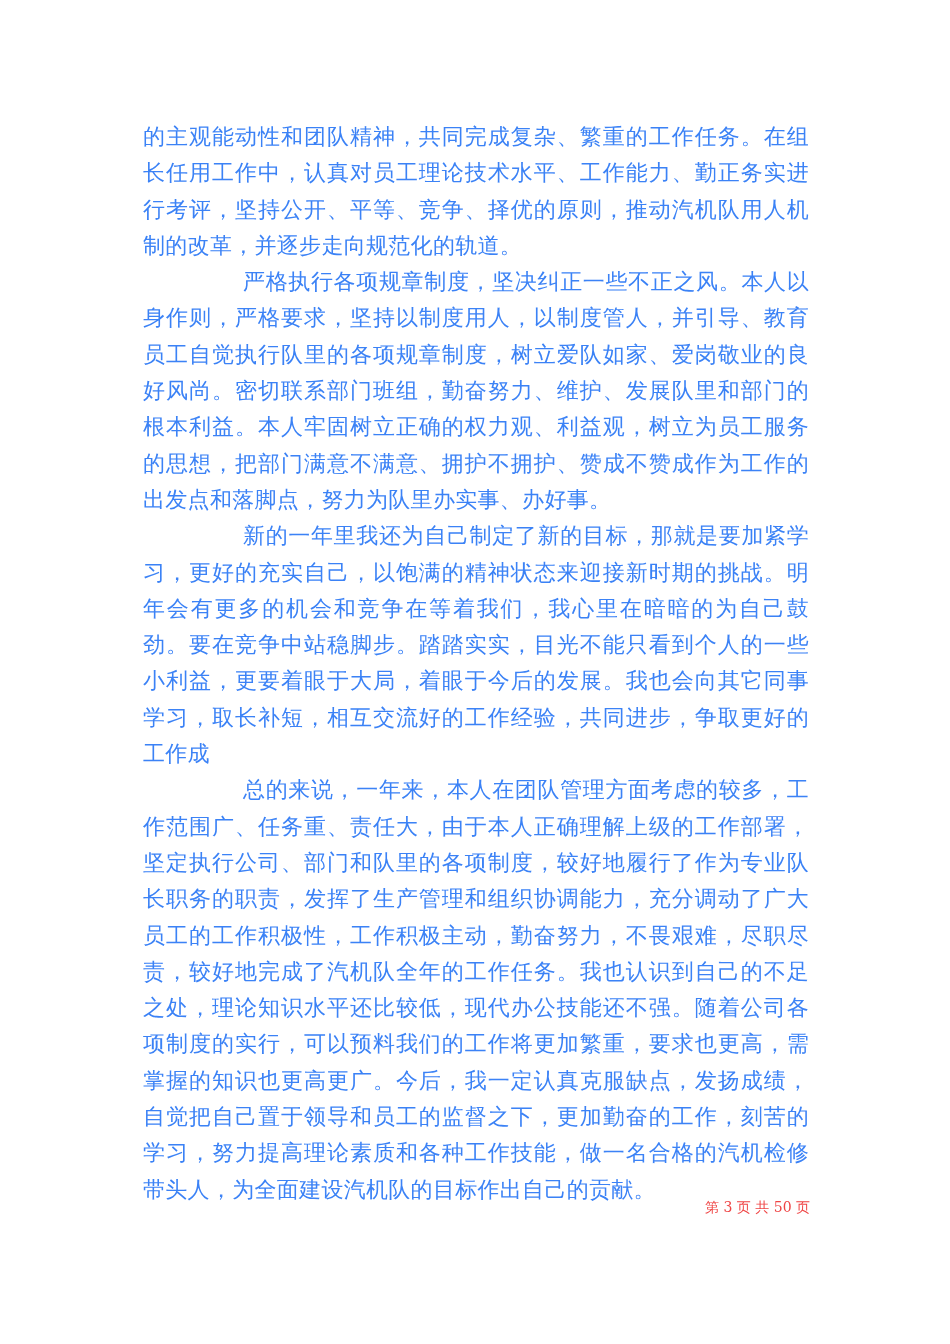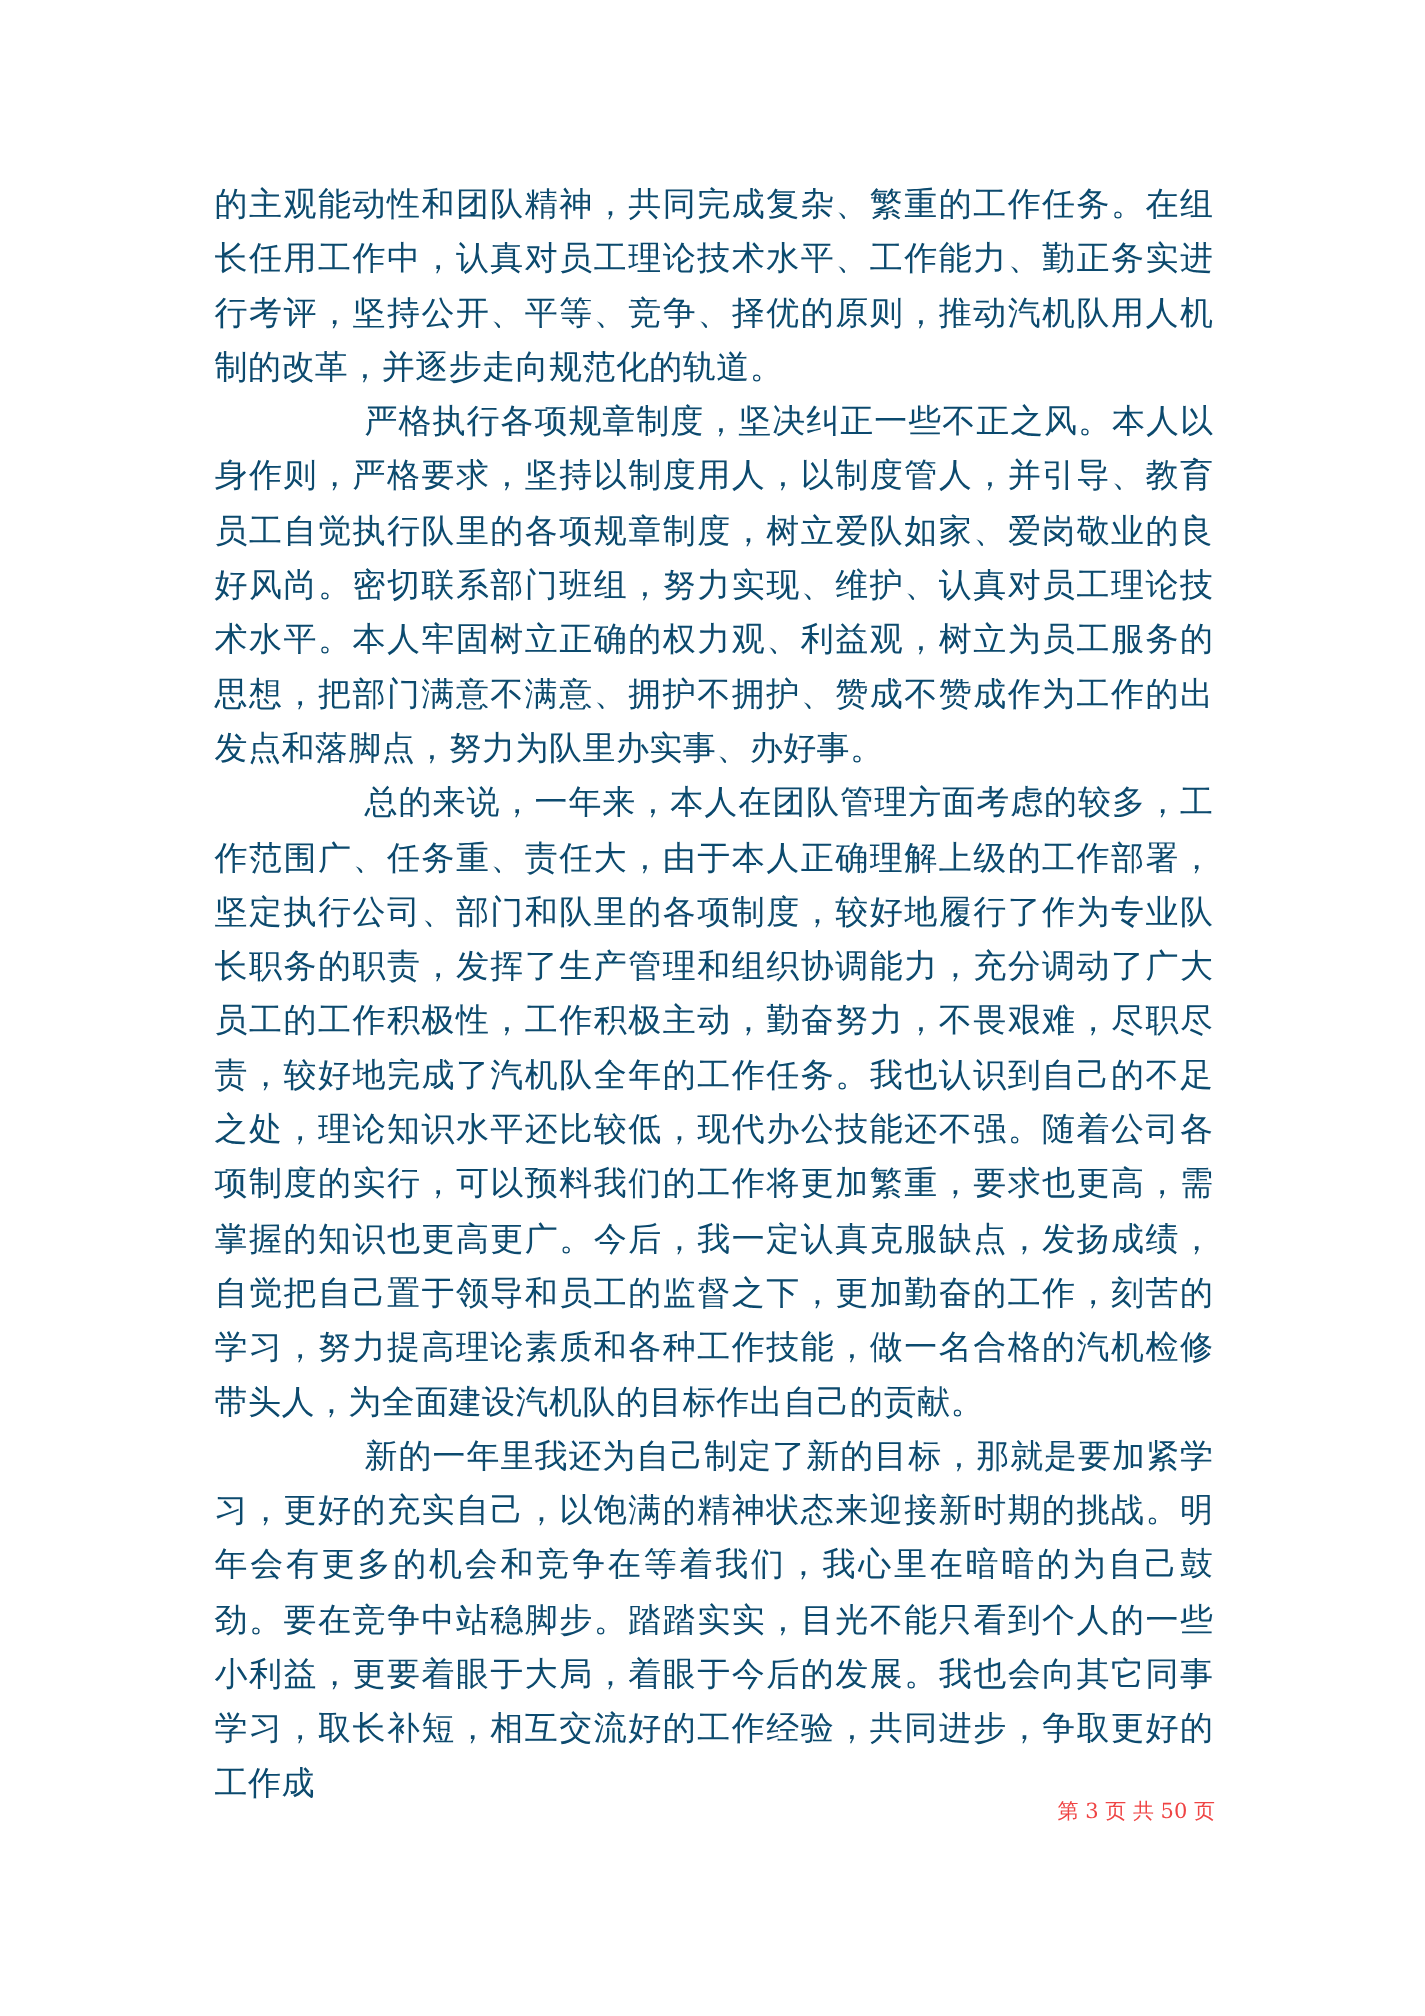--- a/index.html
+++ b/index.html
@@ -8,21 +8,21 @@
     position: absolute; left: 0; top: 0; width: 950px; height: 1344px; background: #ffffff;
   }
   .content {
     position: absolute;
     left: 143px;
     top: 119px;
     width: 666px;
     font-family: "DejaVu Serif", "Liberation Serif", serif;
     font-size: 22px;
     line-height: 36.3px;
-    color: #0c4a6e;
+    color: #3b82f6;
     text-align: justify;
     text-justify: inter-ideograph;
     letter-spacing: 0.3px;
   }
   .para { margin: 0; }
   .indent { text-indent: 100px; }
   .footer {
     position: absolute;
     left: 700px;
     top: 1199px;
@@ -32,18 +32,18 @@
     font-size: 14px;
     color: #ef4444;
   }
 </style>
 </head>
 <body>
 
 <div class="page">
   <div class="content">
     <p class="para">的主观能动性和团队精神，共同完成复杂、繁重的工作任务。在组长任用工作中，认真对员工理论技术水平、工作能力、勤正务实进行考评，坚持公开、平等、竞争、择优的原则，推动汽机队用人机制的改革，并逐步走向规范化的轨道。</p>
-    <p class="para indent">严格执行各项规章制度，坚决纠正一些不正之风。本人以身作则，严格要求，坚持以制度用人，以制度管人，并引导、教育员工自觉执行队里的各项规章制度，树立爱队如家、爱岗敬业的良好风尚。密切联系部门班组，努力实现、维护、认真对员工理论技术水平。本人牢固树立正确的权力观、利益观，树立为员工服务的思想，把部门满意不满意、拥护不拥护、赞成不赞成作为工作的出发点和落脚点，努力为队里办实事、办好事。</p>
+    <p class="para indent">严格执行各项规章制度，坚决纠正一些不正之风。本人以身作则，严格要求，坚持以制度用人，以制度管人，并引导、教育员工自觉执行队里的各项规章制度，树立爱队如家、爱岗敬业的良好风尚。密切联系部门班组，勤奋努力、维护、发展队里和部门的根本利益。本人牢固树立正确的权力观、利益观，树立为员工服务的思想，把部门满意不满意、拥护不拥护、赞成不赞成作为工作的出发点和落脚点，努力为队里办实事、办好事。</p>
+    <p class="para indent">新的一年里我还为自己制定了新的目标，那就是要加紧学习，更好的充实自己，以饱满的精神状态来迎接新时期的挑战。明年会有更多的机会和竞争在等着我们，我心里在暗暗的为自己鼓劲。要在竞争中站稳脚步。踏踏实实，目光不能只看到个人的一些小利益，更要着眼于大局，着眼于今后的发展。我也会向其它同事学习，取长补短，相互交流好的工作经验，共同进步，争取更好的工作成</p>
     <p class="para indent">总的来说，一年来，本人在团队管理方面考虑的较多，工作范围广、任务重、责任大，由于本人正确理解上级的工作部署，坚定执行公司、部门和队里的各项制度，较好地履行了作为专业队长职务的职责，发挥了生产管理和组织协调能力，充分调动了广大员工的工作积极性，工作积极主动，勤奋努力，不畏艰难，尽职尽责，较好地完成了汽机队全年的工作任务。我也认识到自己的不足之处，理论知识水平还比较低，现代办公技能还不强。随着公司各项制度的实行，可以预料我们的工作将更加繁重，要求也更高，需掌握的知识也更高更广。今后，我一定认真克服缺点，发扬成绩，自觉把自己置于领导和员工的监督之下，更加勤奋的工作，刻苦的学习，努力提高理论素质和各种工作技能，做一名合格的汽机检修带头人，为全面建设汽机队的目标作出自己的贡献。</p>
-    <p class="para indent">新的一年里我还为自己制定了新的目标，那就是要加紧学习，更好的充实自己，以饱满的精神状态来迎接新时期的挑战。明年会有更多的机会和竞争在等着我们，我心里在暗暗的为自己鼓劲。要在竞争中站稳脚步。踏踏实实，目光不能只看到个人的一些小利益，更要着眼于大局，着眼于今后的发展。我也会向其它同事学习，取长补短，相互交流好的工作经验，共同进步，争取更好的工作成</p>
   </div>
   <div class="footer">第 3 页 共 50 页</div>
 </div>
 
 </body></html>

